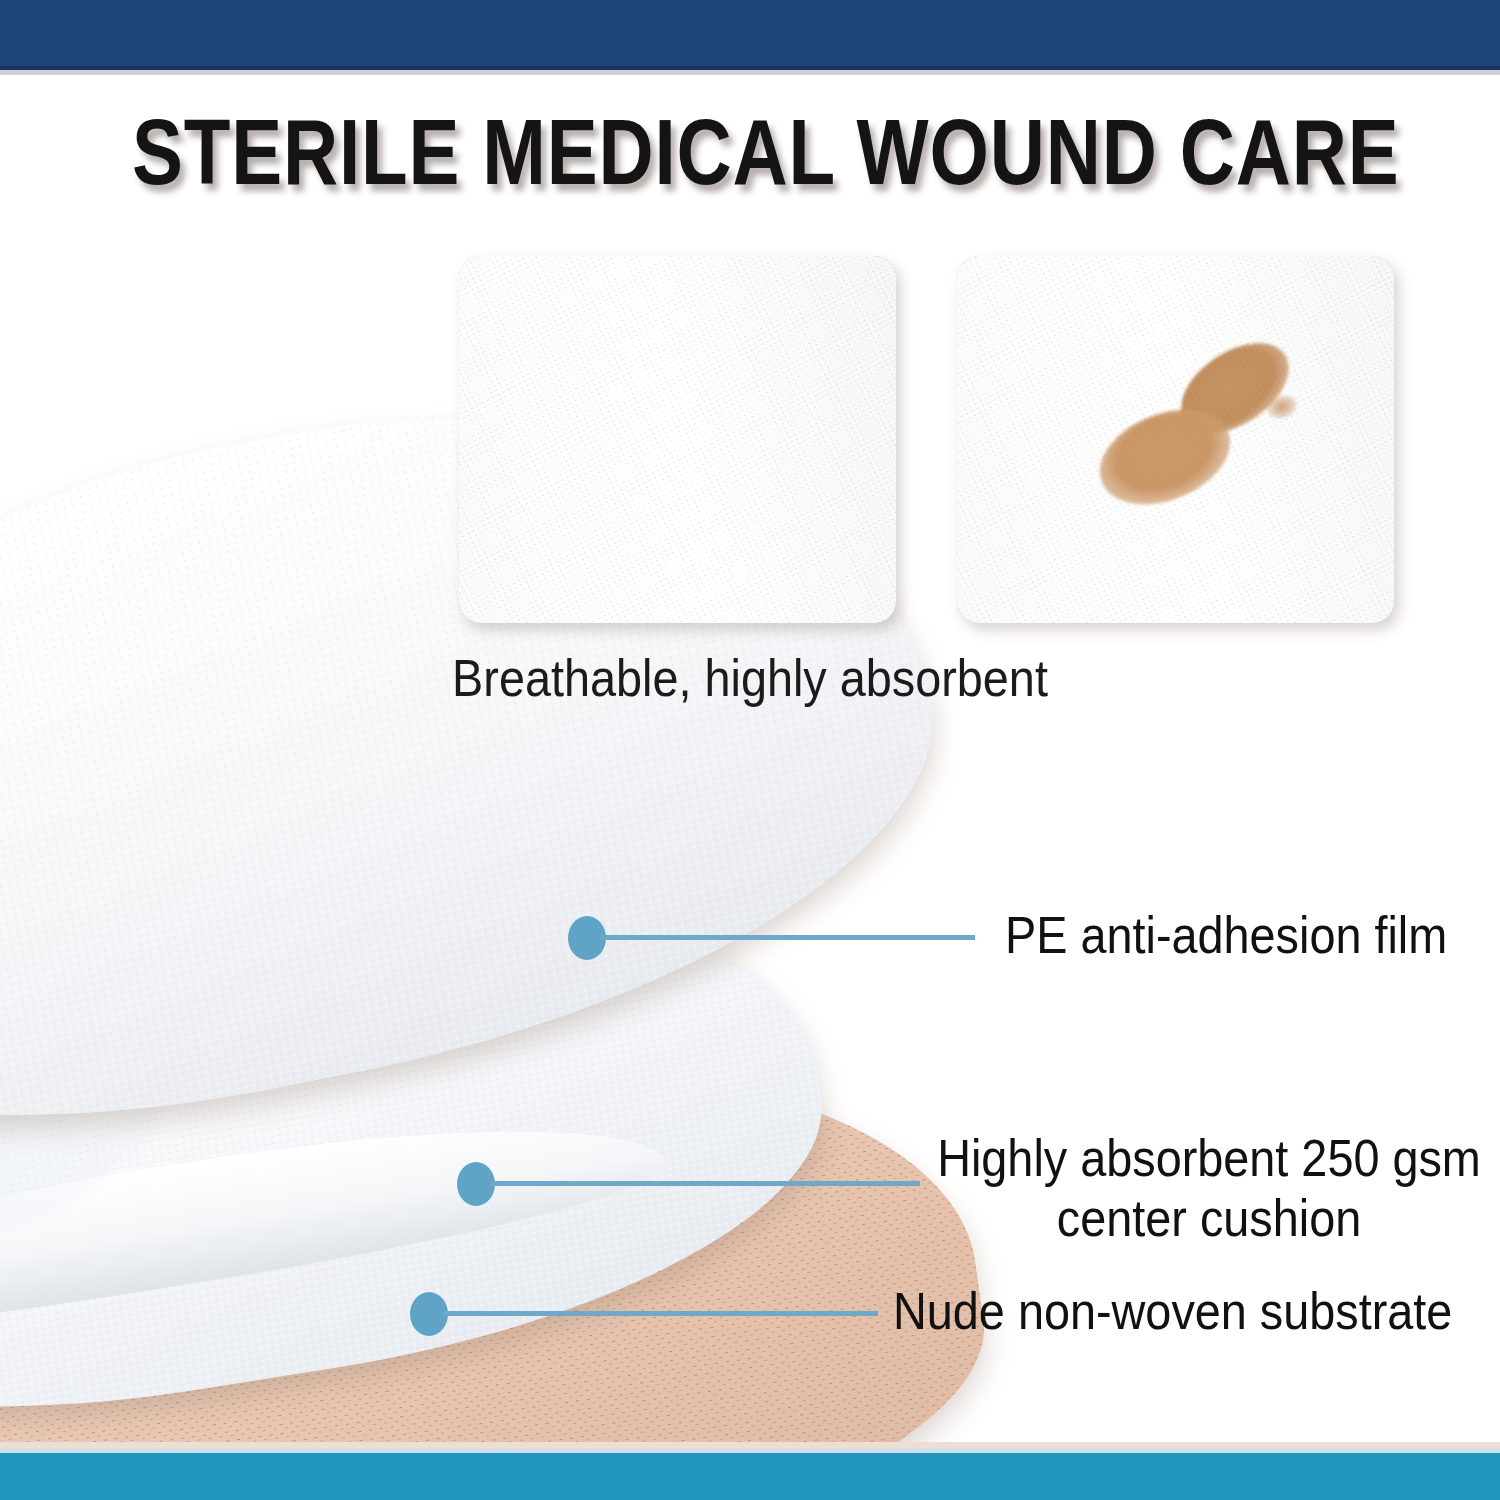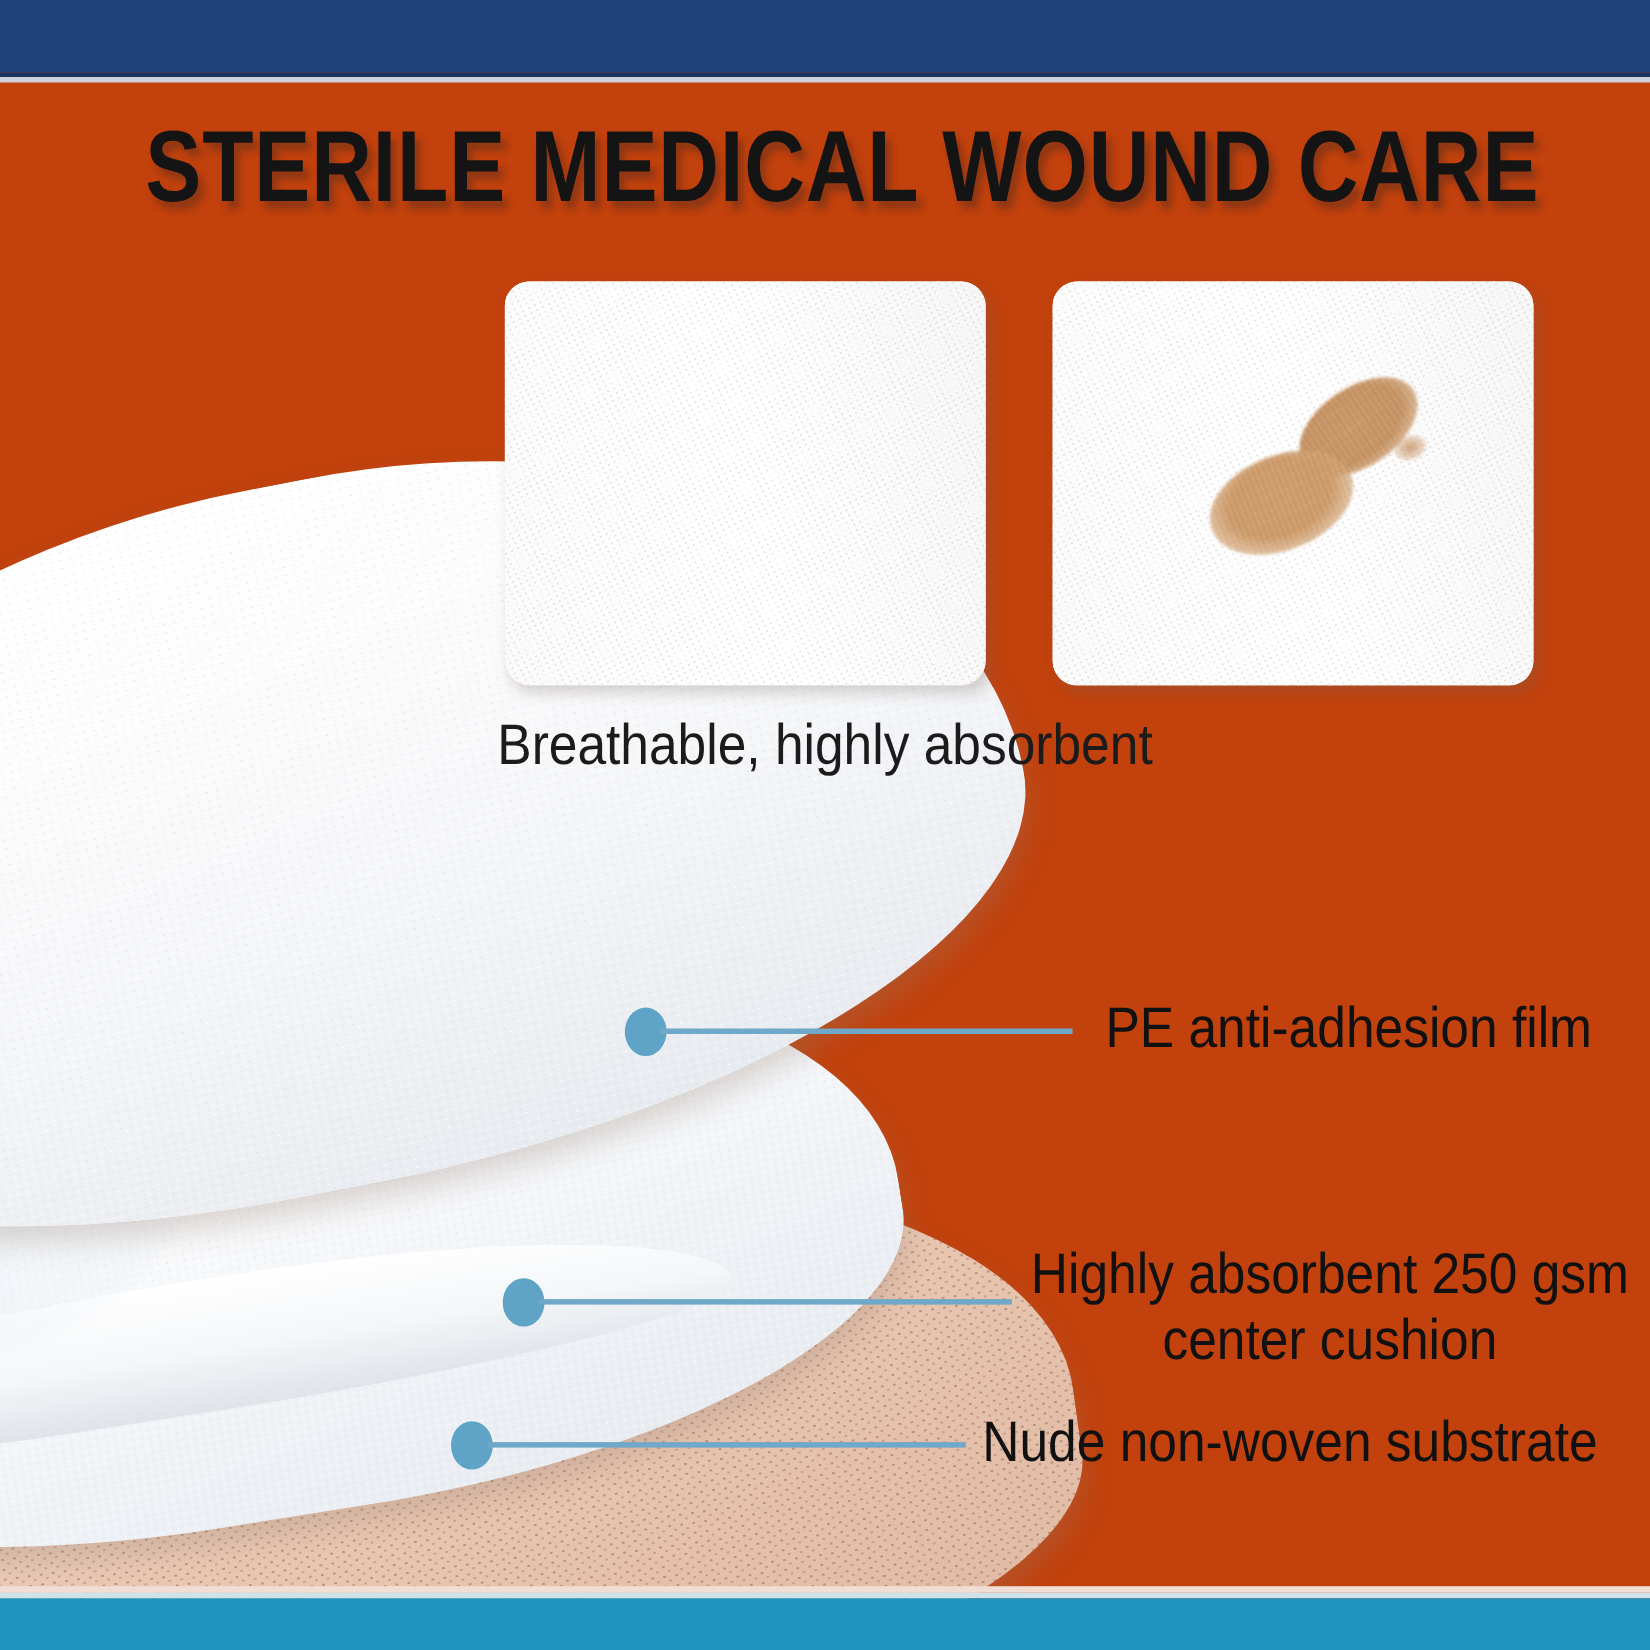--- a/index.html
+++ b/index.html
@@ -11,21 +11,21 @@
     height: 1500px;
     font-family: "Liberation Sans", sans-serif;
     background: #e5dcd4;
     overflow: hidden;
   }
 
   #canvas {
     position: relative;
     width: 1500px;
     height: 1500px;
-    background: #c2410c;
+    background: #ffffff;
     overflow: hidden;
   }
 
   
   .bar-top {
     position: absolute;
     left: 0; top: 0;
     width: 1500px;
     height: 66px;
     background: #1e4379;

